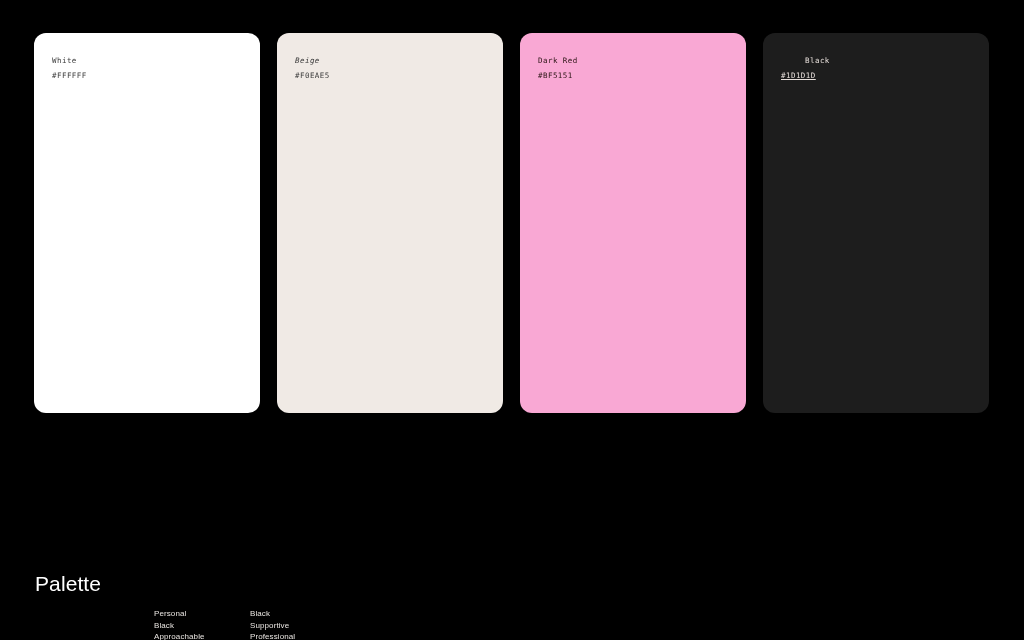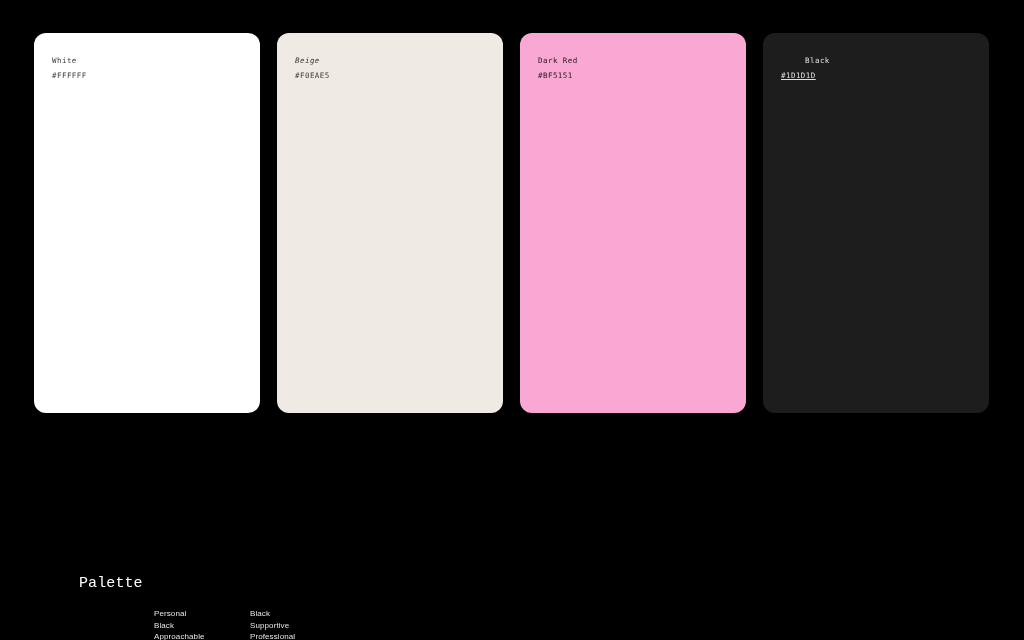--- a/index.html
+++ b/index.html
@@ -67,28 +67,27 @@
     left: 35px;
     top: 567px;
     width: 955px;
     height: 45px;
   }
 
   .footer-title {
     position: absolute;
     left: 0px;
     top: 5px;
-    font-family: Liberation Mono, monospace;
-    font-size: 15px;
+    font-family: Liberation Sans, sans-serif;
+    font-size: 21px;
     font-weight: 300;
     line-height: 24px;
     color: #FFFFFF;
     letter-spacing: 0.1px;
     white-space: nowrap;
-    margin-left: 44px;
   }
 
   .keyword-col {
     position: absolute;
     top: 7px;
     display: flex;
     flex-direction: column;
     margin-top: 34px;
   }
   .keyword-col.col-1 { left: 119px; }

